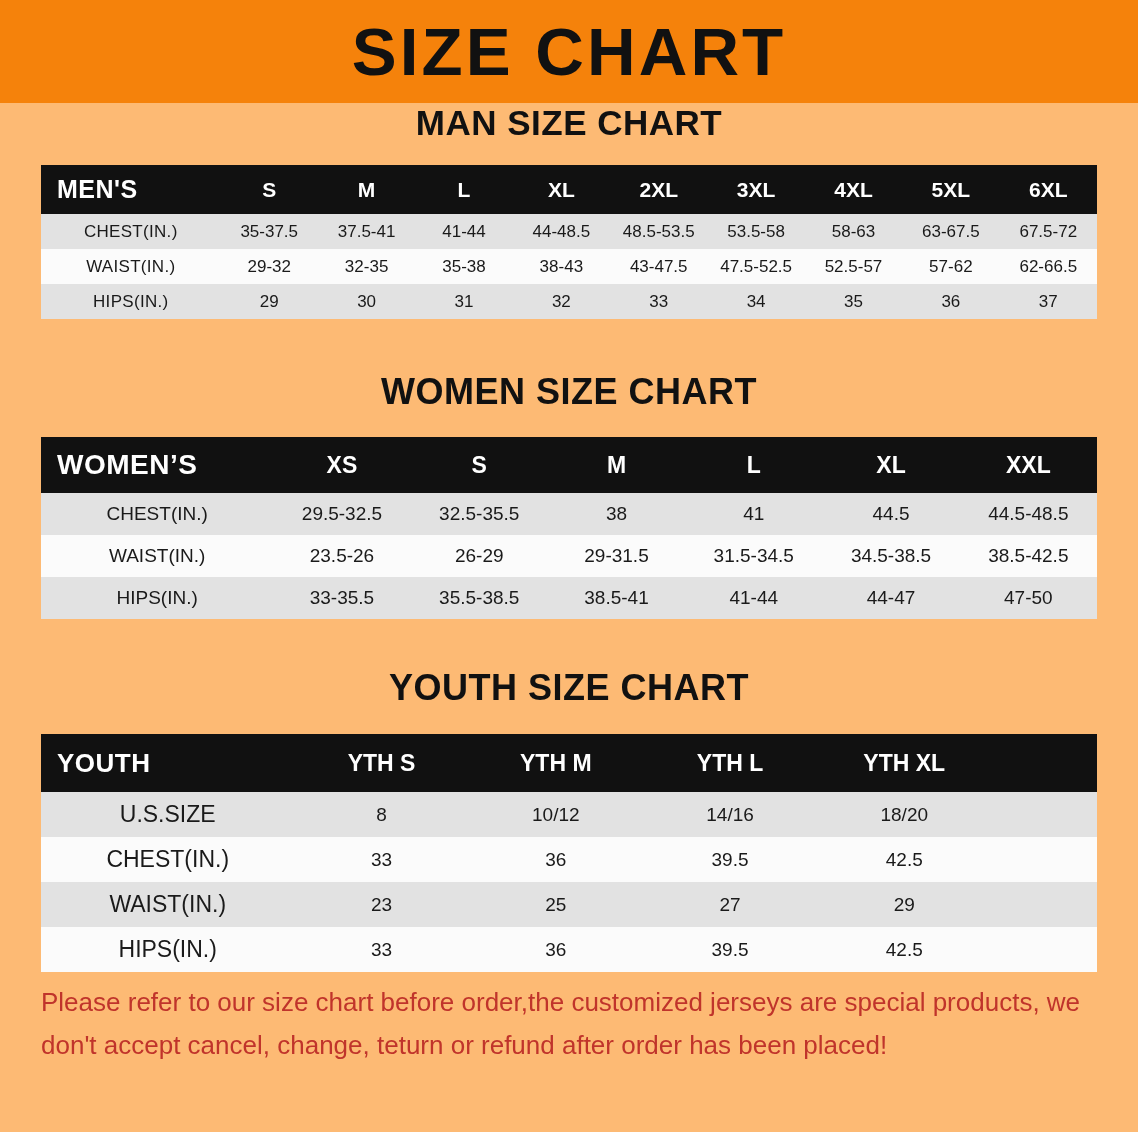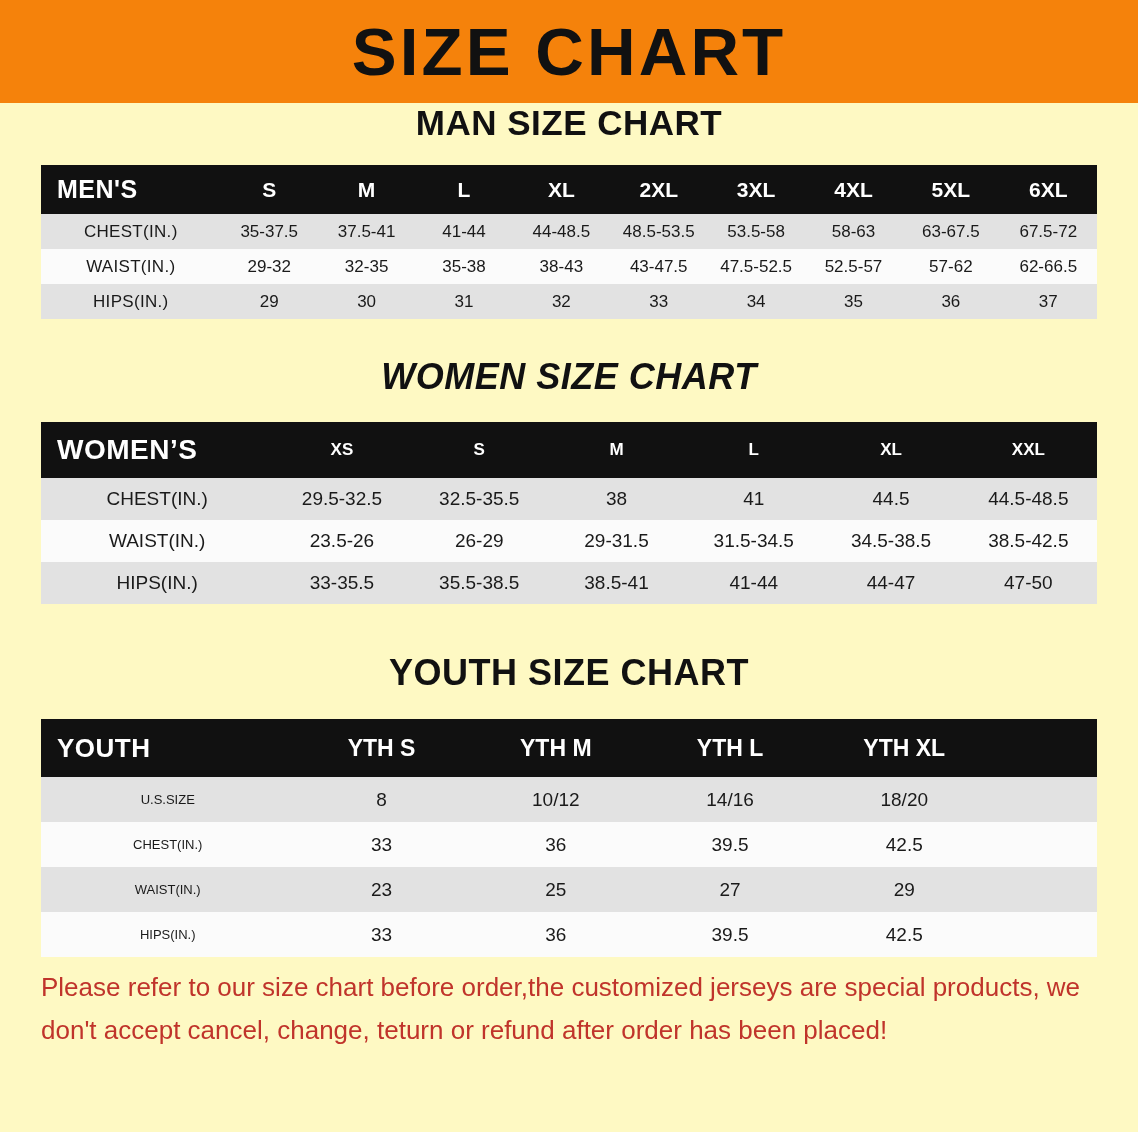--- a/index.html
+++ b/index.html
@@ -8,21 +8,21 @@
     padding: 0;
     width: 1138px;
     height: 1132px;
     background: #ffffff;
     font-family: "Liberation Sans", sans-serif;
   }
   .page {
     position: relative;
     width: 1138px;
     height: 1132px;
-    background: #fef9c3;
+    background: #fdba74;
     overflow: hidden;
   }
 
   
   .banner {
     width: 100%;
     height: 103px;
     background: #f5820b;
     display: flex;
     align-items: center;
@@ -41,21 +41,21 @@
   
   .section-title {
     text-align: center;
     font-family: "Liberation Sans", sans-serif;
     font-weight: bold;
     font-size: 35px;
     letter-spacing: 0.5px;
     color: #111111;
   }
   .st-man    { margin-bottom: 22px; }
-  .st-women  { margin-top: 37px; margin-bottom: 24px; font-size: 36px; font-style: italic; }
+  .st-women  { margin-top: 52px; margin-bottom: 24px; font-size: 36px; }
   .st-youth  { margin-top: 48px; margin-bottom: 25px; font-size: 36px; }
 
   
   .table-wrap {
     width: 1056px;
     margin: 0 auto;
   }
   table.size-table {
     width: 100%;
     border-collapse: collapse;
@@ -84,30 +84,30 @@
   .row-light td { background: #e2e2e2; }
   .row-white td { background: #fbfbfb; }
 
   
   #men-table thead th { height: 46px; font-size: 21px; }
   #men-table thead th.rowhead { font-size: 25px; letter-spacing: 0.5px; }
   #men-table tbody td { height: 35px; font-size: 17px; }
   #men-table tbody td.rowhead { font-size: 17px; letter-spacing: 0.3px; }
 
   
-  #women-table thead th { height: 56px; font-size: 17px; }
+  #women-table thead th { height: 56px; font-size: 23px; }
   #women-table thead th.rowhead { font-size: 28px; letter-spacing: 0.5px; }
   #women-table tbody td { height: 42px; font-size: 19px; }
   #women-table tbody td.rowhead { font-size: 19px; }
 
   
   #youth-table thead th { height: 58px; font-size: 23px; }
   #youth-table thead th.rowhead { font-size: 26px; letter-spacing: 0.5px; }
   #youth-table tbody td { height: 45px; font-size: 19px; }
-  #youth-table tbody td.rowhead { font-size: 13px; }
+  #youth-table tbody td.rowhead { font-size: 23px; }
 
   
   .note {
     width: 1056px;
     margin: 9px auto 0 auto;
     color: #c0342b;
     font-size: 26px;
     line-height: 1.65;
     text-align: left;
     font-family: "Liberation Sans", sans-serif;

